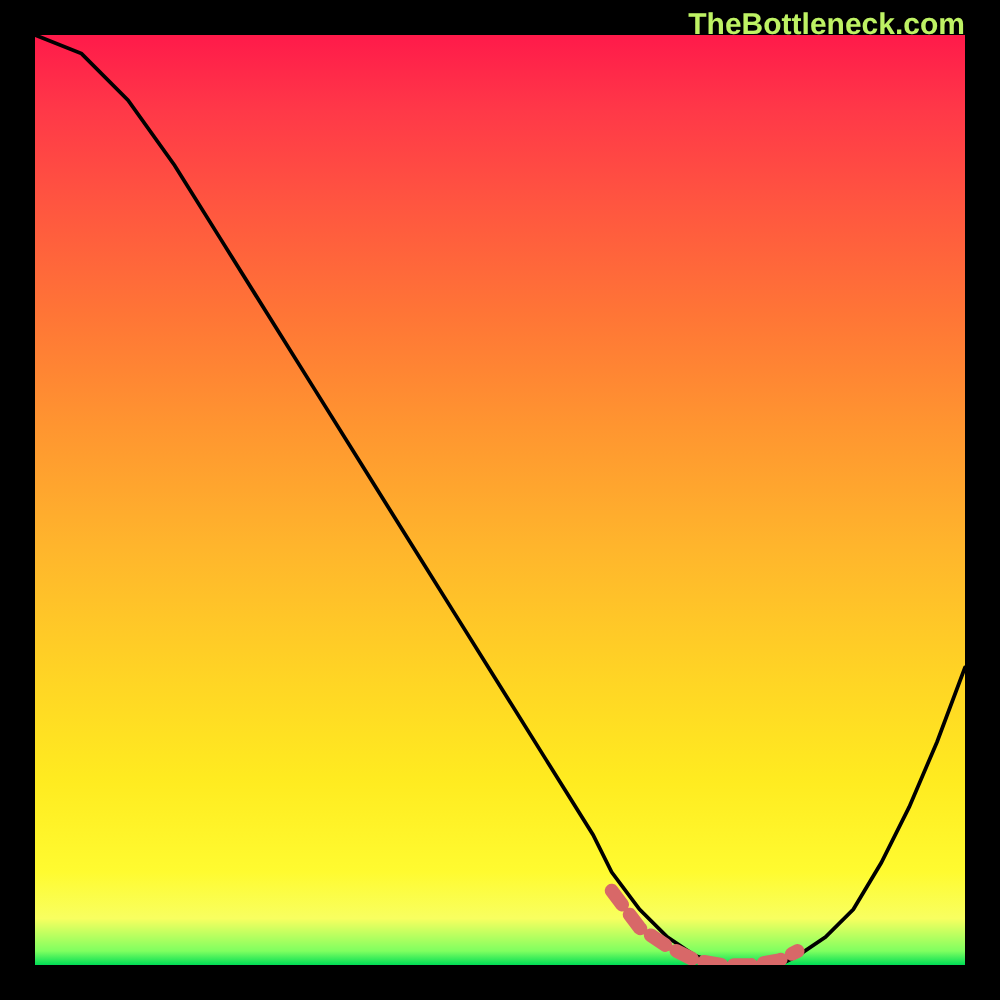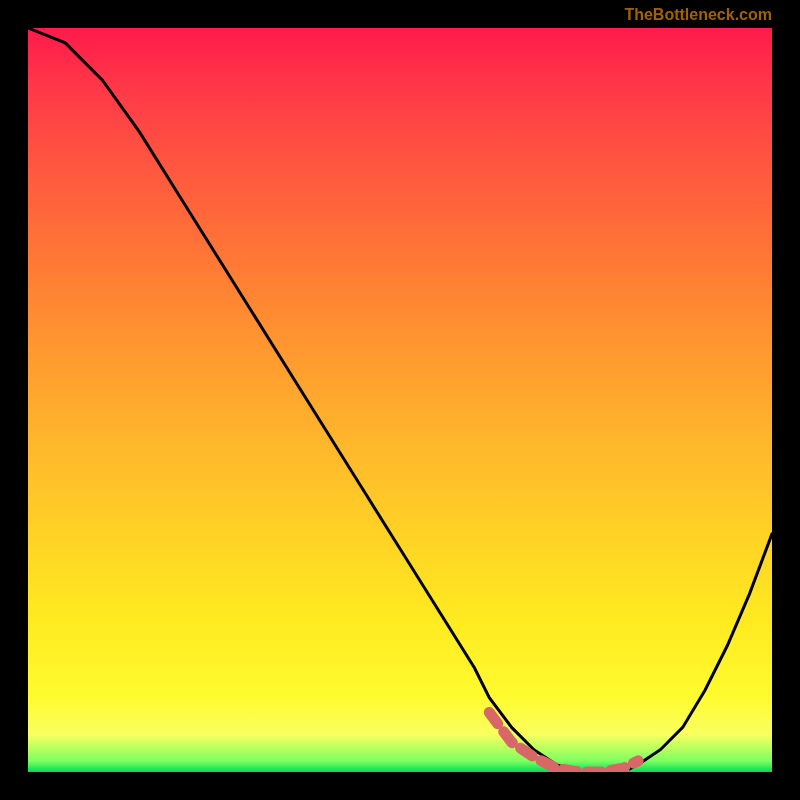--- a/index.html
+++ b/index.html
@@ -8,22 +8,22 @@
     background: #000;
     width: 800px;
     height: 800px;
     position: relative;
     font-family: Arial, sans-serif;
   }
   .watermark {
     position: absolute;
     top: 6px;
     right: 28px;
-    color: #a16207;
-    font-size: 16px;
+    color: #bef264;
+    font-size: 24px;
     font-weight: bold;
   }
   .plot-area {
     position: absolute;
     left: 28px;
     top: 28px;
     width: 744px;
     height: 744px;
     overflow: hidden;
   }

